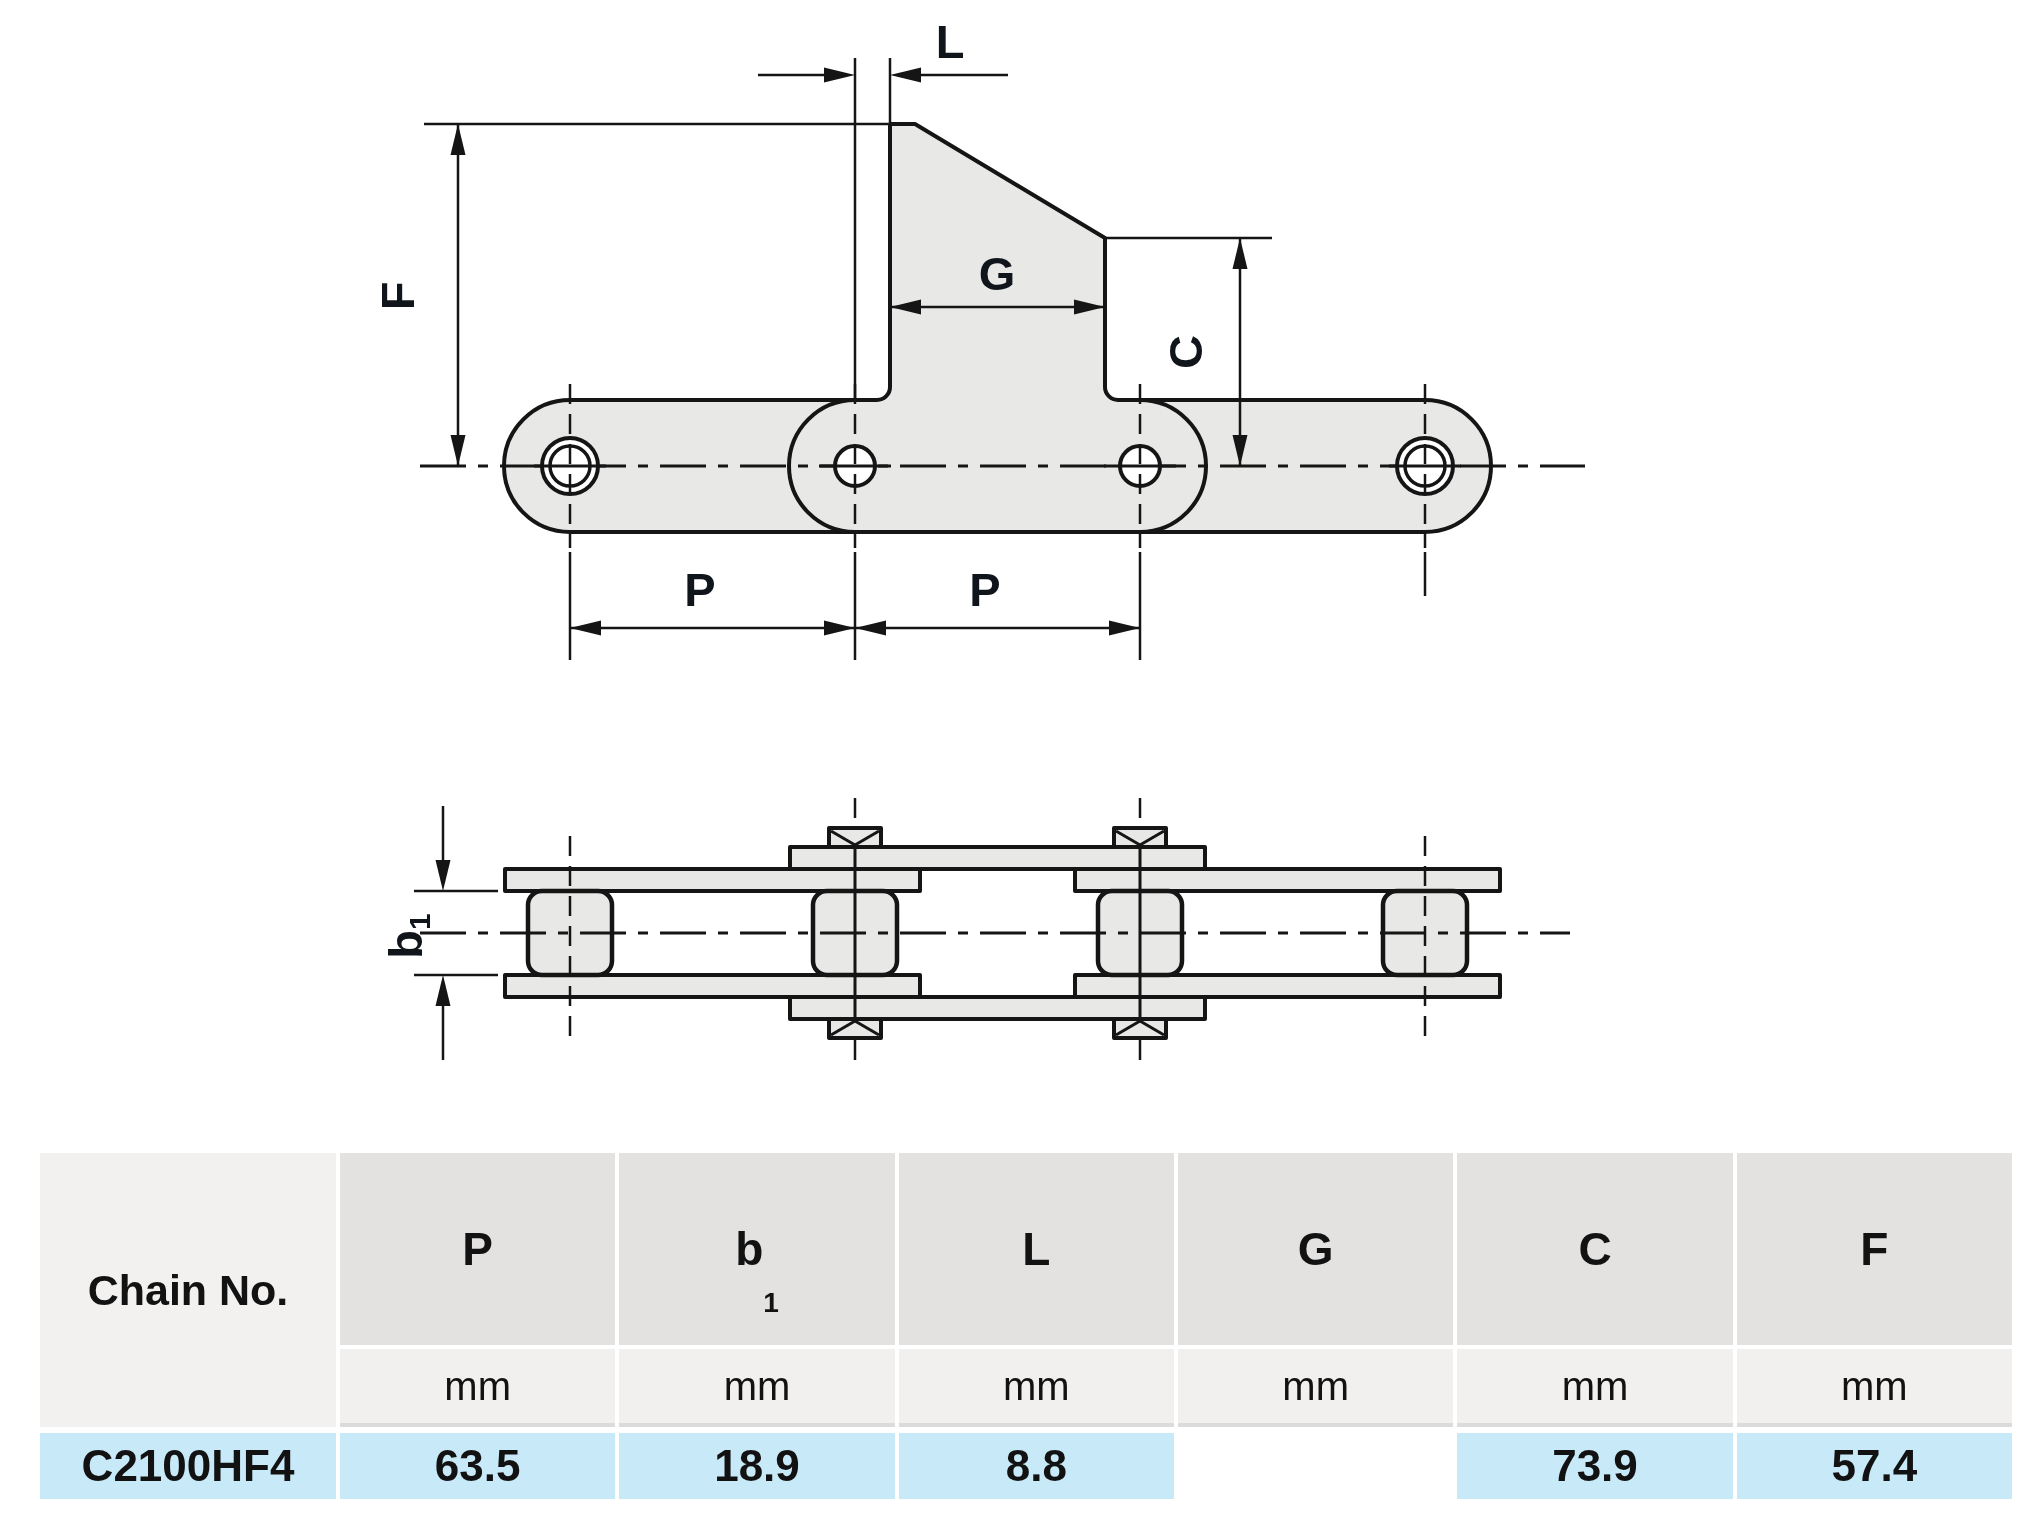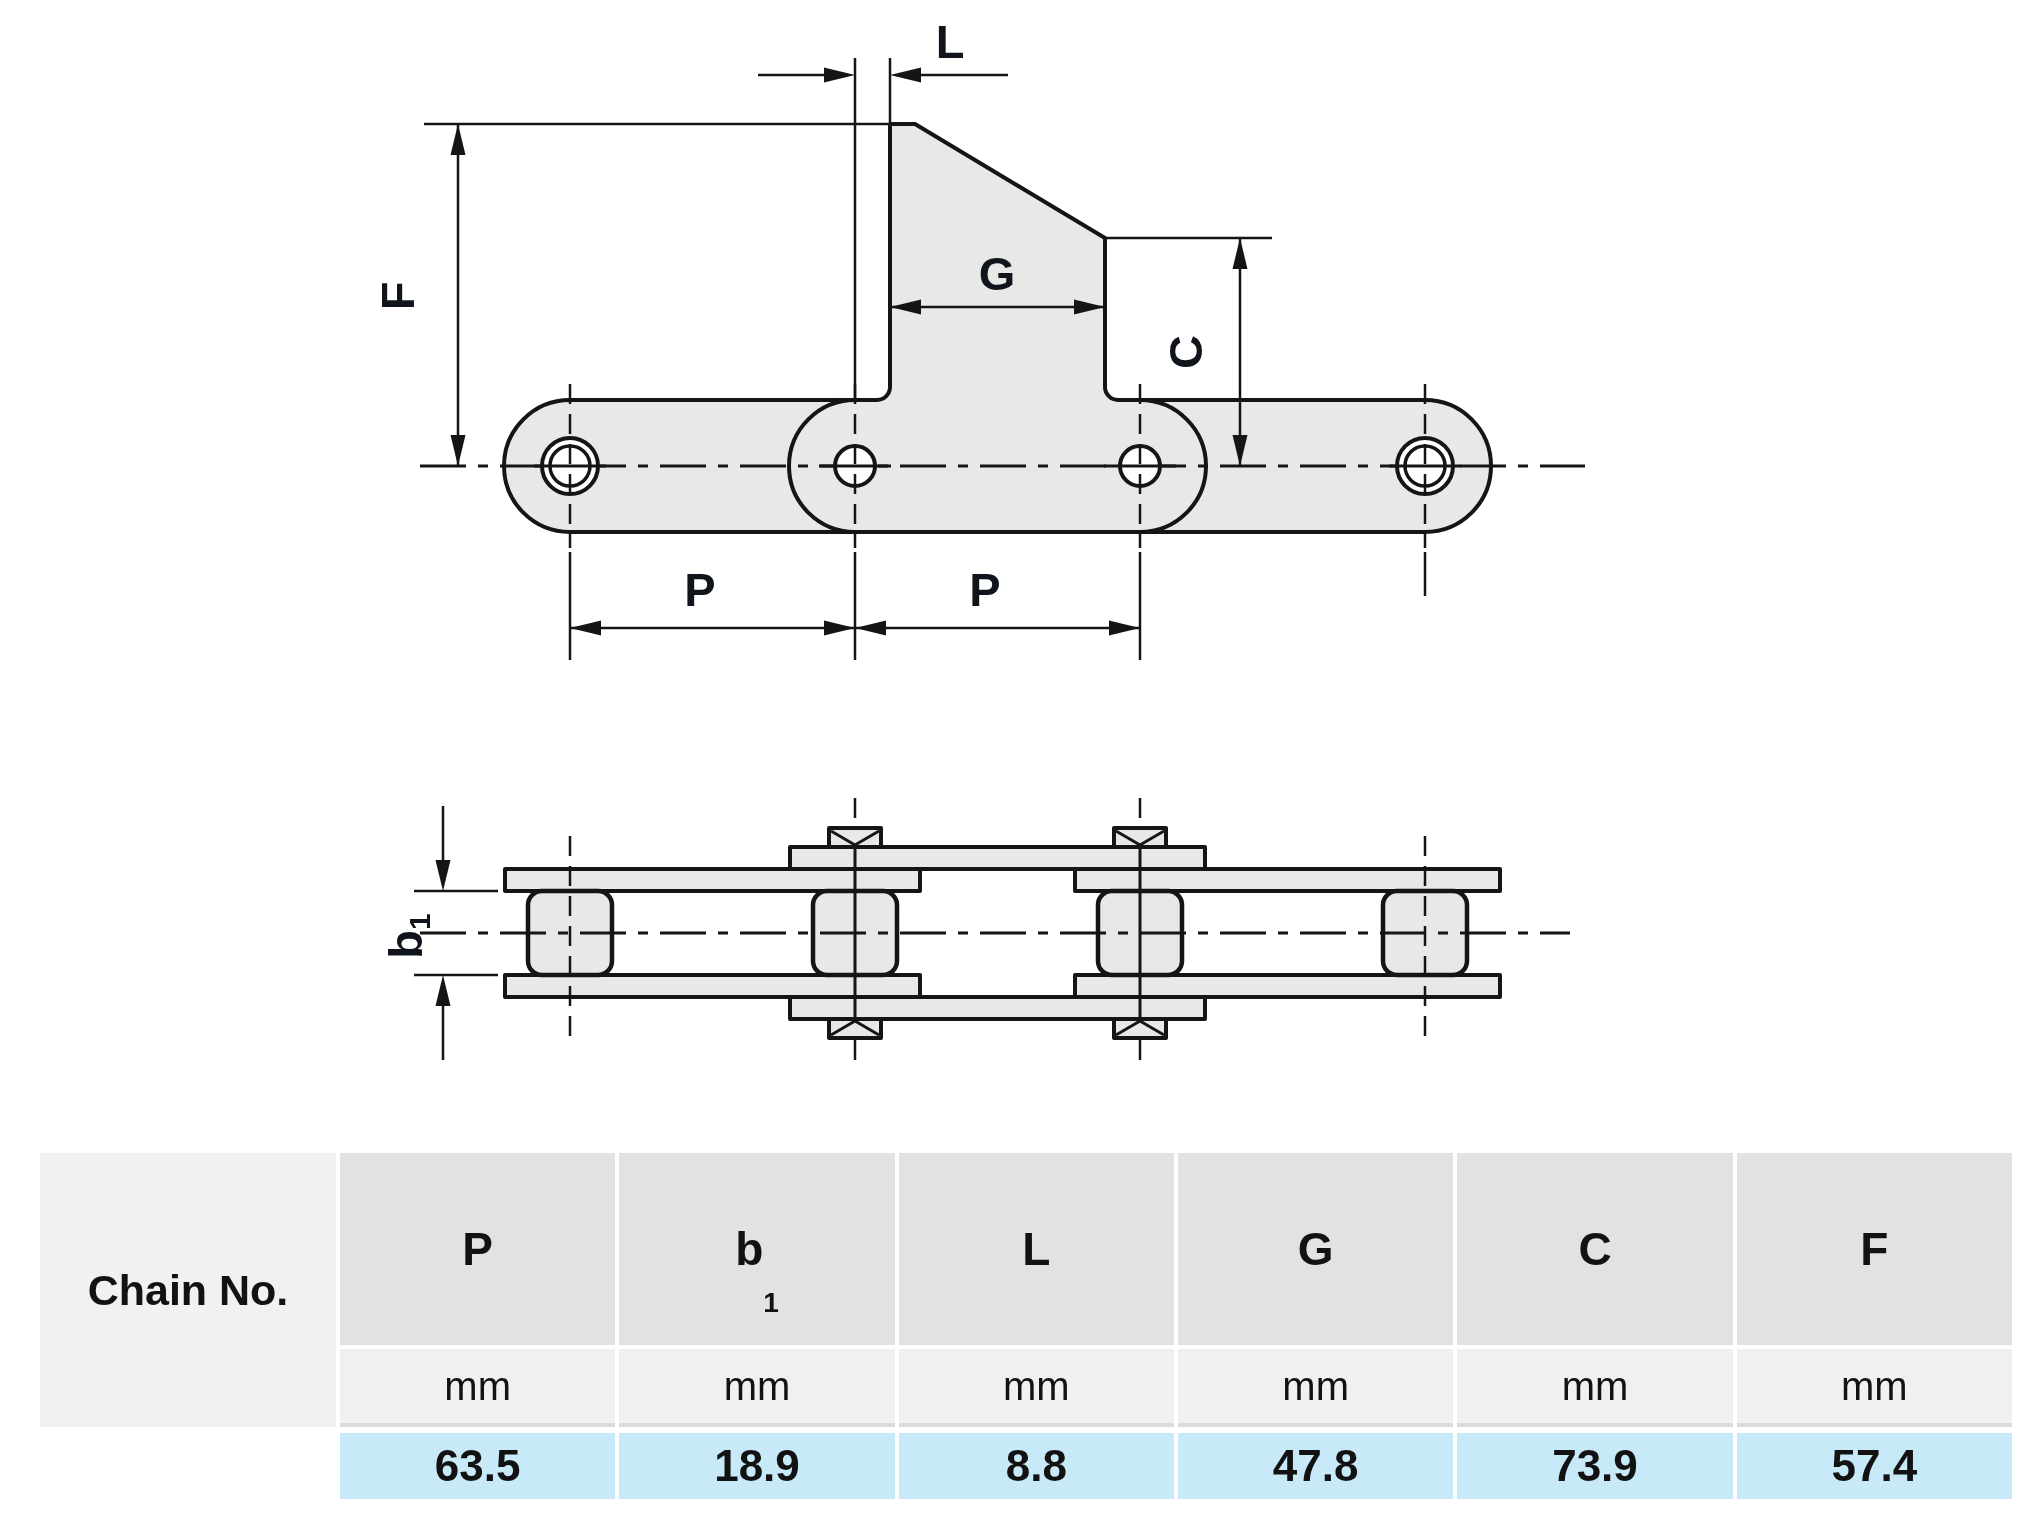--- a/index.html
+++ b/index.html
@@ -204,21 +204,21 @@
         <span class="sub"></span>
       </div>
 
     <div class="cell unit" style="grid-column:2">mm</div>
     <div class="cell unit" style="grid-column:3">mm</div>
     <div class="cell unit" style="grid-column:4">mm</div>
     <div class="cell unit" style="grid-column:5">mm</div>
     <div class="cell unit" style="grid-column:6">mm</div>
     <div class="cell unit" style="grid-column:7">mm</div>
 
+    <div class="cell val chain-val">C2100HF4</div>
     <div class="cell val" style="grid-column:2">63.5</div>
     <div class="cell val" style="grid-column:3">18.9</div>
     <div class="cell val" style="grid-column:4">8.8</div>
-    <div class="cell val" style="grid-column:5">47.8</div>
     <div class="cell val" style="grid-column:6">73.9</div>
     <div class="cell val" style="grid-column:7">57.4</div>
   </div>
 
 </div>
 
 </body></html>

